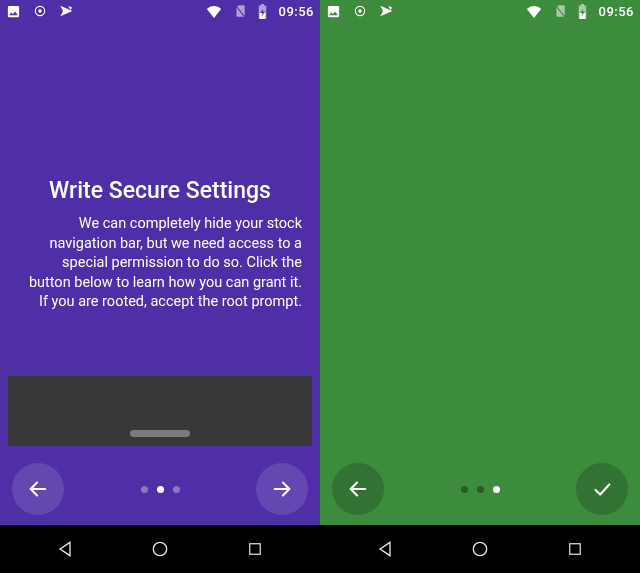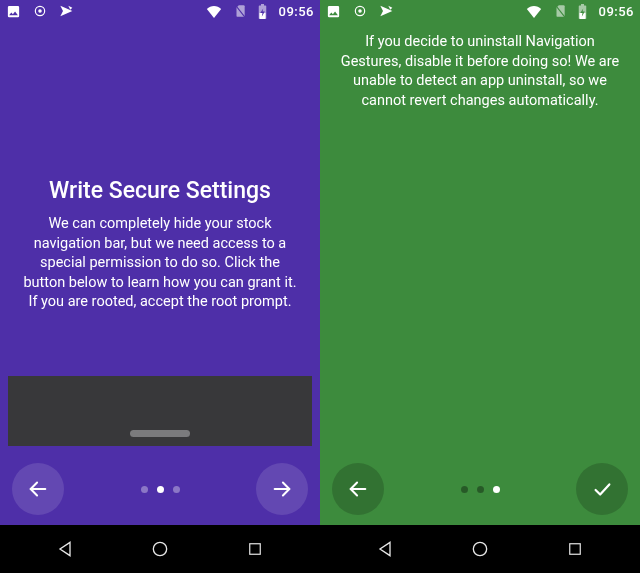--- a/index.html
+++ b/index.html
@@ -14,21 +14,21 @@
   .status-left, .status-right { display: flex; align-items: center; gap: 12px; }
   .status-right .time { font-size: 13px; font-weight: 500; letter-spacing: 0.5px; }
   .ic { display: inline-flex; align-items: center; justify-content: center; }
   .ic svg { display: block; }
 
   
   .content { flex: 1; display: flex; flex-direction: column; align-items: center; padding: 0 18px; }
   .content-left .title { margin-top: 155px; }
   .content-right .title { margin-top: 180px; }
   .title { font-size: 23px; font-weight: 500; text-align: center; }
-  .body { margin-top: 10px; font-size: 14.5px; line-height: 1.35; text-align: center; font-weight: 400; }
+  .body { margin-top: 10px; font-size: 14.5px; line-height: 1.35; text-align: right; font-weight: 400; }
 
   
   .nav-preview { position: absolute; left: 8px; right: 8px; top: 376px; height: 70px; background: #38383a; }
   .nav-pill { position: absolute; left: 50%; transform: translateX(-50%); bottom: 9px; width: 60px; height: 7px; border-radius: 4px; background: #7b7b7d; }
 
   
   .pager { position: absolute; left: 0; right: 0; bottom: 48px; height: 72px; display: flex; align-items: center; justify-content: space-between; padding: 0 12px; }
   .circ-btn { width: 52px; height: 52px; border-radius: 50%; display: flex; align-items: center; justify-content: center; }
   .screen-left .circ-btn { background: rgba(255,255,255,0.12); }
   .screen-right .circ-btn { background: rgba(0,0,0,0.18); }
@@ -183,21 +183,20 @@
               <path d="M10 2H8V0H4v2H2a1 1 0 0 0-1 1v16a1 1 0 0 0 1 1h8a1 1 0 0 0 1-1V3a1 1 0 0 0-1-1z" opacity="0.55"></path>
               <path d="M10 12v7a1 1 0 0 1-1 1H3a1 1 0 0 1-1-1v-7h8z"></path>
               <path d="M7 6l-4 6h3l-1 5 4-7H6z" fill="#3d8b3d"></path>
             </svg>
           </span>
         <span class="time">09:56</span>
       </div>
     </div>
 
     <div class="content content-right">
-      <div class="body">If you decide to uninstall Navigation Gestures, disable it before doing so! We are unable to detect an app uninstall, so we cannot revert changes automatically.</div>
     </div>
 
     <div class="pager">
       <div class="circ-btn">
         <span class="ic">
             <svg width="22" height="22" viewBox="0 0 24 24" fill="none" stroke="#fff" stroke-width="2.2" stroke-linecap="round" stroke-linejoin="round">
               <line x1="20" y1="12" x2="4" y2="12"></line>
               <polyline points="11 5 4 12 11 19"></polyline>
             </svg>
           </span>

